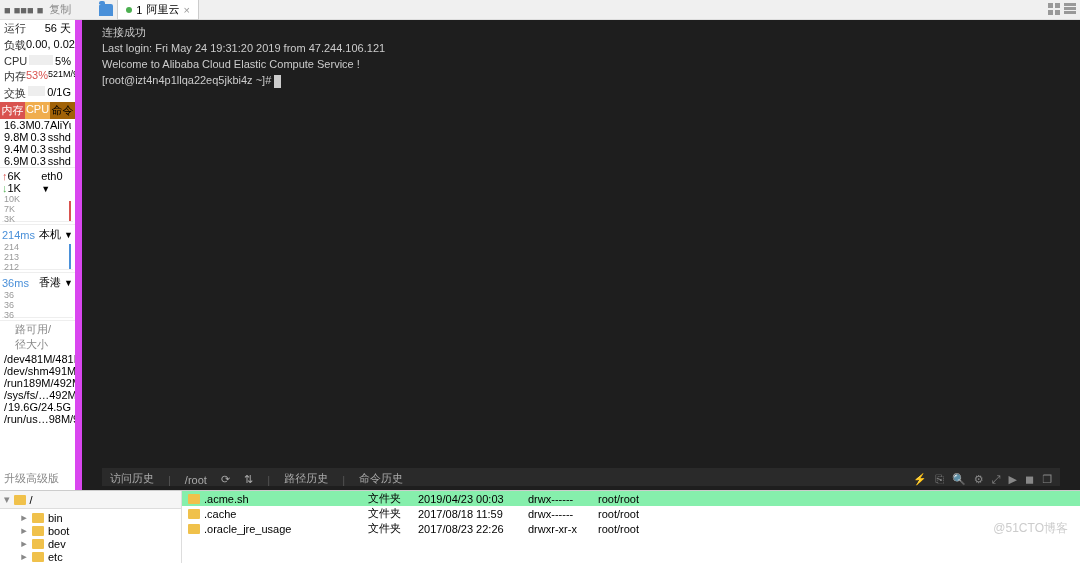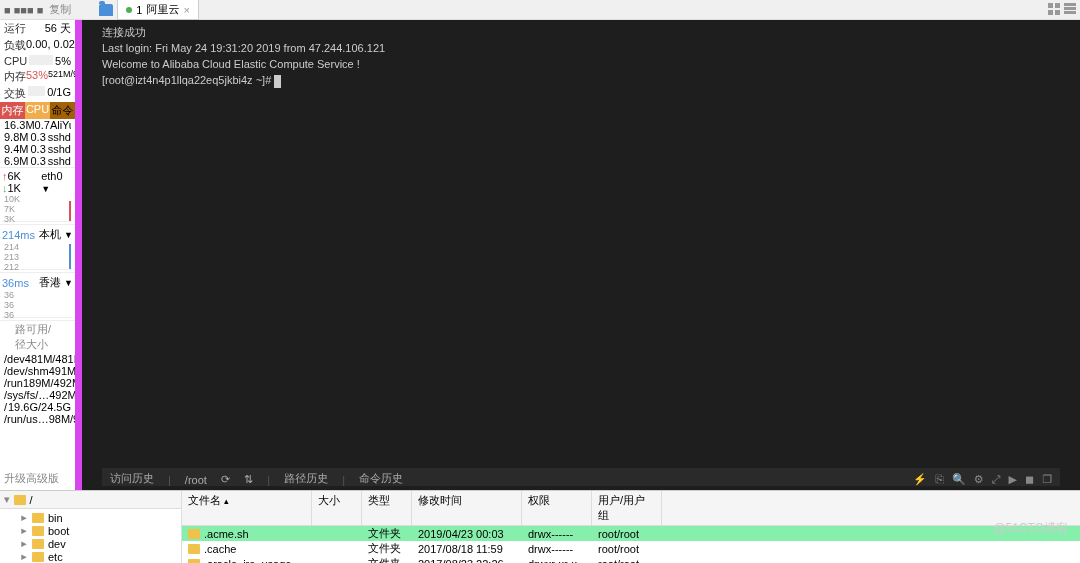--- a/index.html
+++ b/index.html
@@ -284,28 +284,20 @@
           <span>dev</span>
         </div>
         <div class="tree-item">
           <span class="exp">▸</span>
           <span class="fold"></span>
           <span>etc</span>
         </div>
       </div>
   </div>
   <div class="file-list">
-    <div class="fl-head">
-      <div class="c-name"><span>文件名</span> <span class="arrow">▴</span></div>
-      <div class="c-size">大小</div>
-      <div class="c-type">类型</div>
-      <div class="c-time">修改时间</div>
-      <div class="c-perm">权限</div>
-      <div class="c-own">用户/用户组</div>
-    </div>
     <div id="file-rows">
         <div class="fl-row sel">
           <div class="c-name"><span class="fold"></span>.acme.sh</div>
           <div class="c-size"></div>
           <div class="c-type">文件夹</div>
           <div class="c-time">2019/04/23 00:03</div>
           <div class="c-perm">drwx------</div>
           <div class="c-own">root/root</div>
         </div>
         <div class="fl-row">

